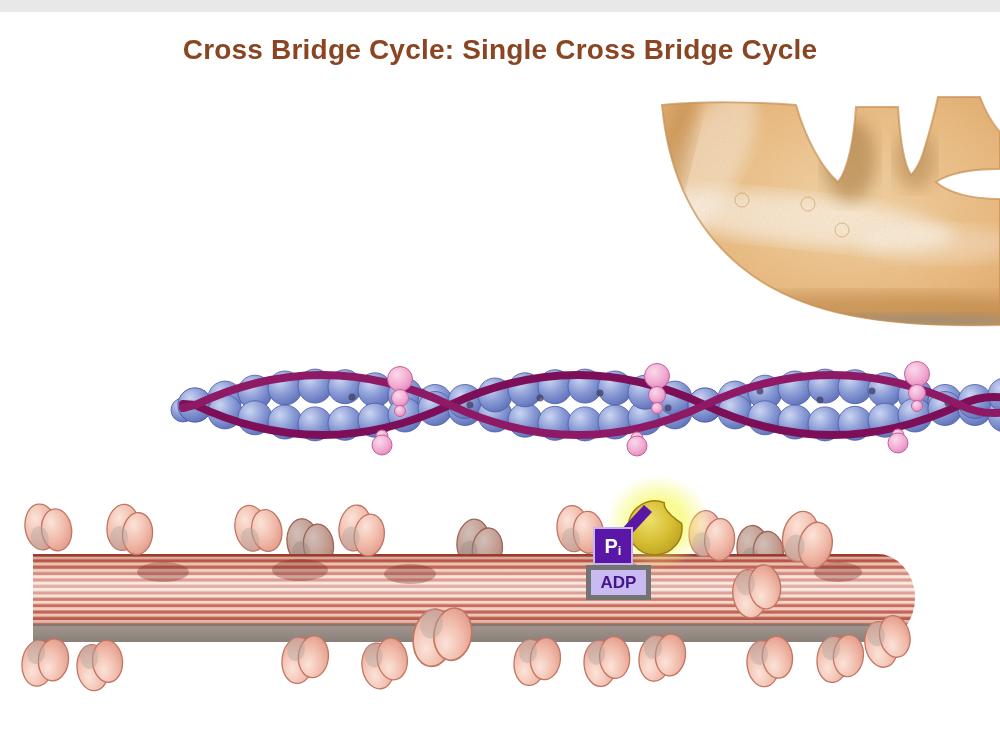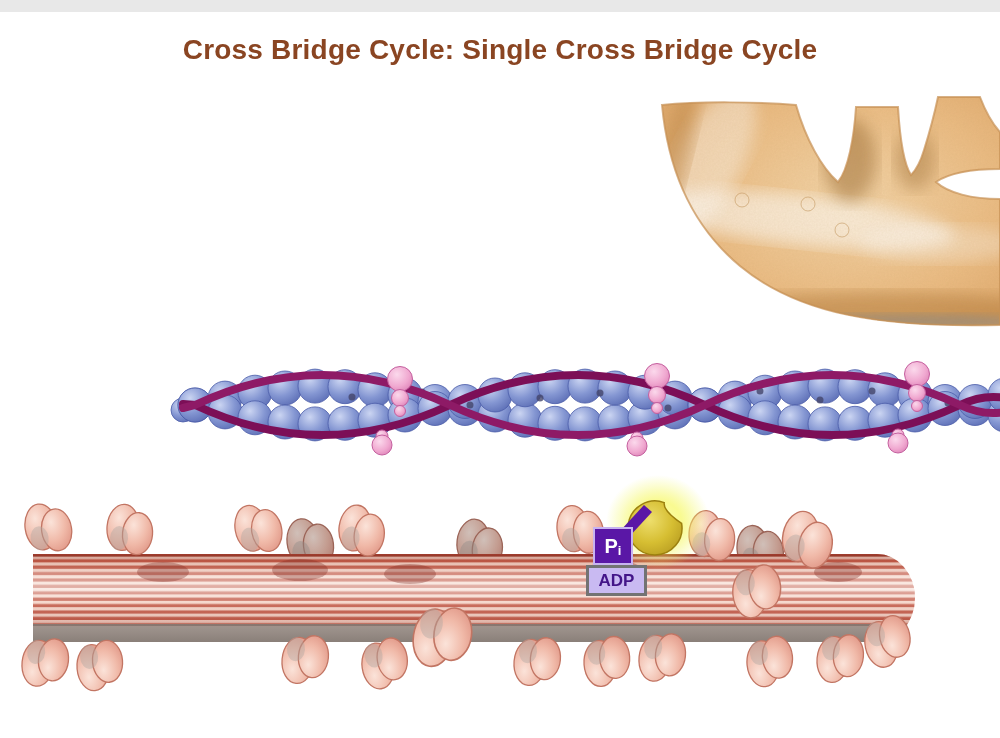--- a/index.html
+++ b/index.html
@@ -21,21 +21,21 @@
   }
   .pi-tag{
     position:absolute;left:593px;top:515px;width:36px;height:34px;
     background:var(--pi-box,#5A17A6);border:2px solid #C7B3F0;
     color:var(--pi-text,#ffffff);font-size:20px;font-weight:bold;
     display:flex;align-items:center;justify-content:center;z-index:4;
   }
   .pi-tag sub{font-size:13px;line-height:1;transform:translateY(4px);}
   .adp-tag{
     position:absolute;left:586px;top:553px;width:55px;height:25px;
-    background:var(--adp-box,#C9BAF2);border:3px solid #737373;
+    background:var(--adp-box,#C9BAF2);border:5px solid #737373;
     color:var(--adp-text,#431588);font-size:17px;font-weight:bold;
     display:flex;align-items:center;justify-content:center;z-index:4;
   }
   
   .ab{fill:url(#beadG);stroke:#4A5CA8;stroke-width:.8;}
   .site{fill:#44456A;opacity:.8;}
   .tropo{fill:none;stroke:#8E1A66;stroke-width:8;stroke-linecap:round;}
   .tropoBack{stroke:#7C0F57;}
   .tn{fill:url(#tropoG);stroke:#C45F9E;stroke-width:1;}
   .dim{filter:brightness(.84) saturate(.85);}

